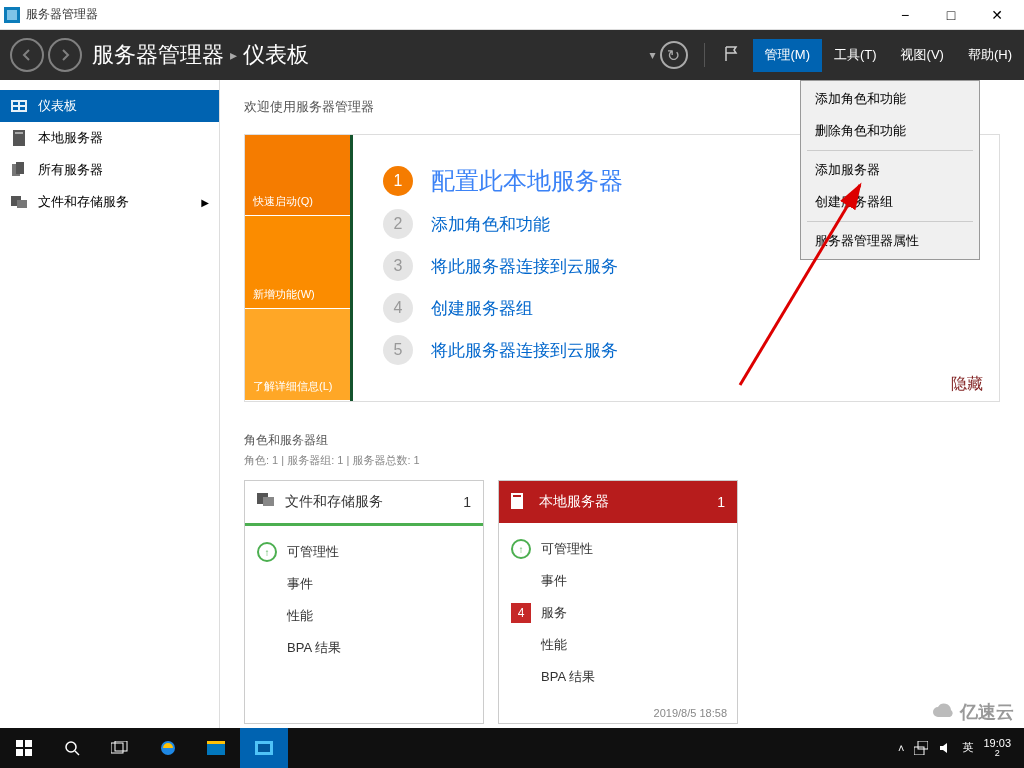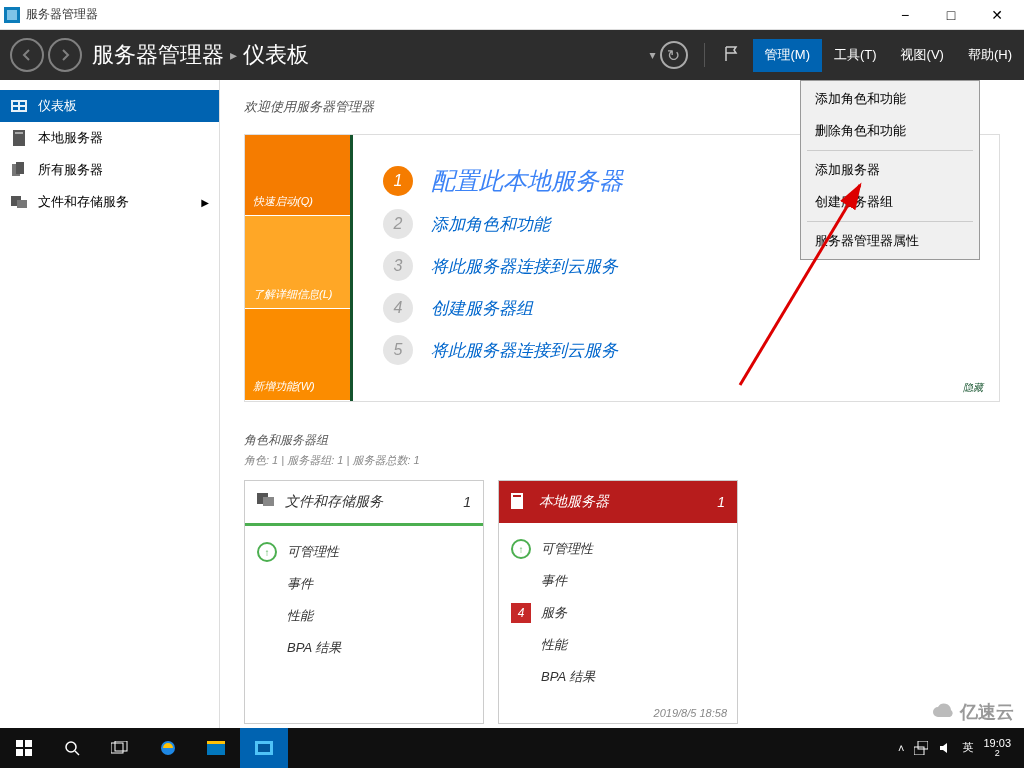--- a/index.html
+++ b/index.html
@@ -21,36 +21,36 @@
 .vsep{width:1px;height:24px;background:#555;margin:0 8px;}
 .flagicon{width:20px;height:20px;color:#ccc;margin:0 10px;font-size:18px;}
 .menuitem{padding:0 12px;height:33px;display:flex;align-items:center;font-size:13px;cursor:pointer;}
 .menuitem.active{background:#0063b1;}
 .mainarea{display:flex;height:calc(100% - 80px - 40px);}
 .sidebar{width:220px;background:#fff;border-right:1px solid #ddd;padding-top:10px;}
 .sbitem{height:32px;display:flex;align-items:center;padding:0 10px;font-size:13px;cursor:pointer;}
 .sbitem.active{background:#0063b1;color:#fff;}
 .sbicon{width:18px;height:16px;margin-right:10px;display:flex;align-items:center;justify-content:center;}
 .sbarrow{margin-left:auto;font-size:10px;}
-.content{flex:1;padding:18px 24px;overflow:auto;position:relative;font-style:italic;}
+.content{flex:1;padding:18px 24px;overflow:auto;position:relative;}
 .welcome{font-size:13px;color:#555;margin-bottom:18px;}
 .welcomebox{border:1px solid #ddd;display:flex;height:268px;background:#fff;position:relative;}
 .sidetiles{width:108px;display:flex;flex-direction:column;border-right:3px solid #14532d;}
 .tile{flex:1;display:flex;align-items:flex-end;padding:6px 8px;font-size:11px;color:#fff;border-bottom:1px solid #fff;}
 .tile.t1{background:#f57c00;flex:0.9;}
 .tile.t2{background:#fb8c00;flex:1.05;}
 .tile.t3{background:#ffa726;flex:1.05;}
 .tasks{flex:1;padding:18px 30px;position:relative;}
 .task{display:flex;align-items:center;margin:12px 0;}
 .tnum{width:30px;height:30px;border-radius:50%;display:flex;align-items:center;justify-content:center;font-size:16px;margin-right:18px;}
 .tnum.primary{background:#f57c00;color:#fff;}
 .tnum.sec{background:#e5e5e5;color:#999;}
 .ttxt{font-size:17px;color:#0066cc;}
 .ttxt.primary{color:#3b82f6;font-size:24px;}
-.hide{position:absolute;right:16px;bottom:6px;font-size:10px;color:#14532d;}
+.hide{position:absolute;right:16px;bottom:6px;font-size:16px;color:#7f1d1d;}
 .rolesection{margin-top:30px;}
 .rolehead{font-size:12px;color:#555;margin-bottom:4px;}
 .rolesub{font-size:11px;color:#888;margin-bottom:12px;}
 .cards{display:flex;gap:14px;}
 .card{width:240px;border:1px solid #ccc;background:#fff;}
 .cardhead{height:42px;display:flex;align-items:center;padding:0 12px;font-size:14px;}
 .cardhead.green{color:#333;}
 .cardhead.red{background:#b71c1c;color:#fff;}
 .cicon{width:18px;height:18px;margin-right:10px;}
 .cardcount{margin-left:auto;font-size:14px;}
@@ -175,22 +175,22 @@
       <span>文件和存储服务</span>
       <span class="sbarrow">▶</span>
     </div>
   </div>
 
   <div class="content">
     <div class="welcome">欢迎使用服务器管理器</div>
     <div class="welcomebox">
       <div class="sidetiles">
         <div class="tile t1">快速启动(Q)</div>
+        <div class="tile t2">新增功能(W)</div>
         <div class="tile t3">了解详细信息(L)</div>
-        <div class="tile t2">新增功能(W)</div>
       </div>
       <div class="tasks">
         <div class="task">
             <div class="tnum primary">1</div>
             <div class="ttxt primary">配置此本地服务器</div>
           </div>
         <div class="task">
             <div class="tnum sec">2</div>
             <div class="ttxt">添加角色和功能</div>
           </div>

